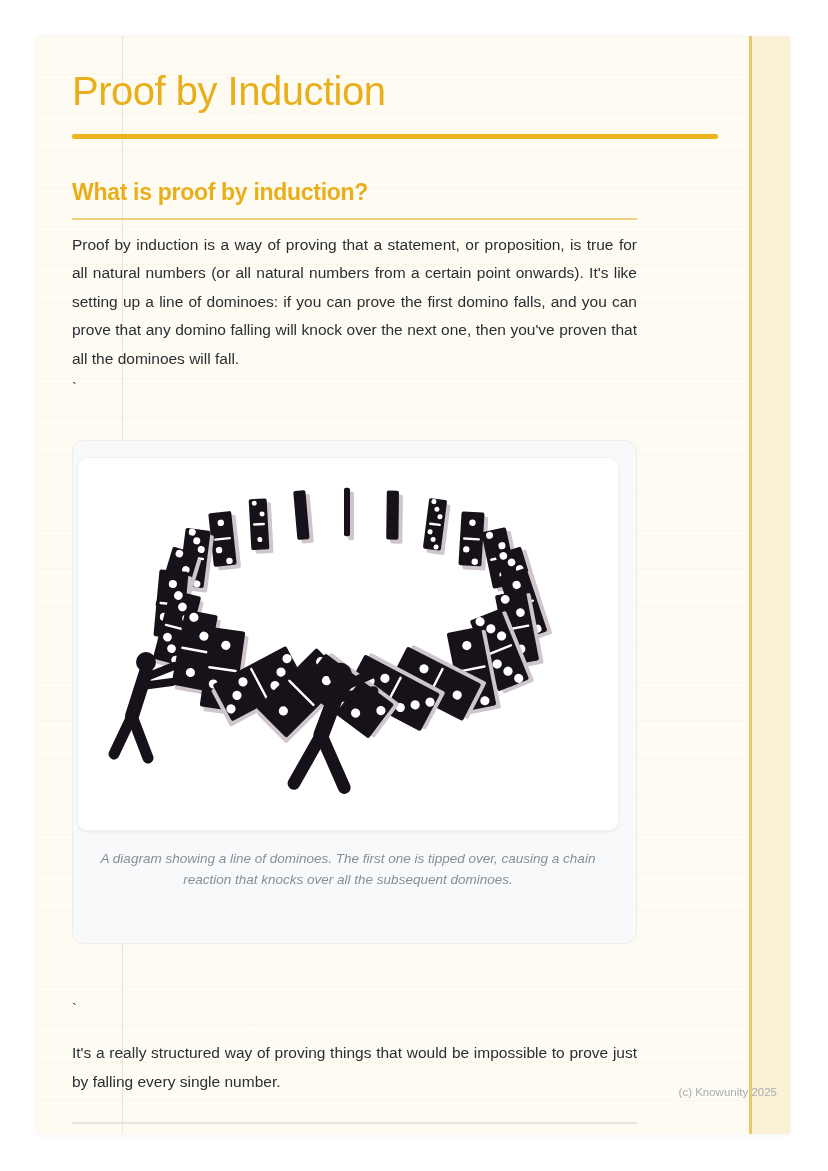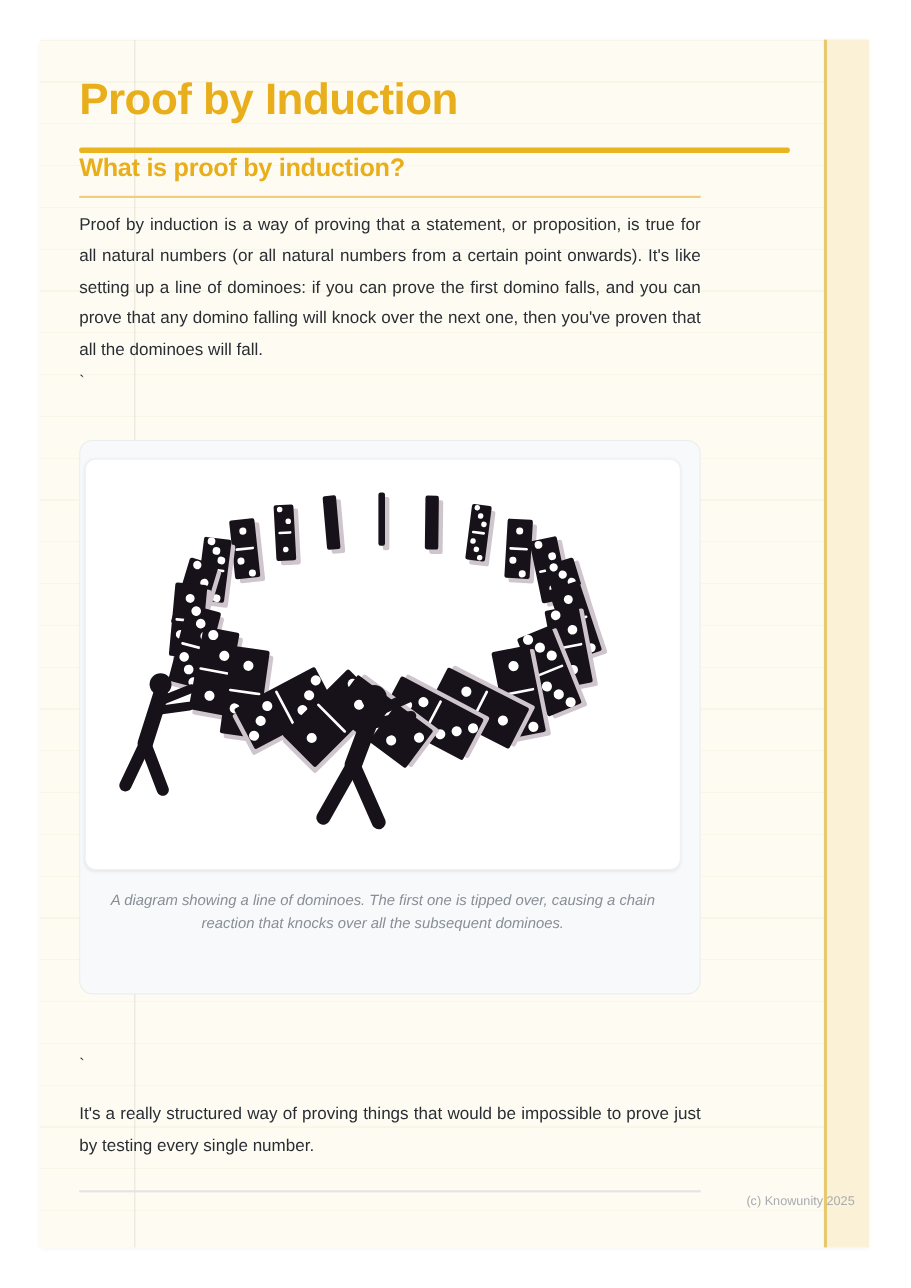--- a/index.html
+++ b/index.html
@@ -6,24 +6,24 @@
   .canvas{position:relative;width:828px;height:1171px;background:#fff;overflow:hidden;
           font-family:"Liberation Sans","DejaVu Sans",sans-serif;}
   .page{position:absolute;left:36px;top:36px;width:754px;height:1098px;
         background-color:#fefcf2;
         background-image:repeating-linear-gradient(to bottom, rgba(233,221,188,0.20) 0 1px, transparent 1px 38px);
         box-shadow:0 1px 5px rgba(0,0,0,0.05);}
   .margin-vline{position:absolute;left:86px;top:0;bottom:0;width:1px;background:rgba(205,202,188,0.45);}
   .right-band{position:absolute;right:0;top:0;bottom:0;width:38px;background:#faf1d6;}
   .right-gold-line{position:absolute;right:38px;top:0;bottom:0;width:3px;background:#e6c86f;}
   .content{position:relative;margin-left:36px;width:646px;}
-  .h1{margin:0;padding-top:32px;font-size:40px;line-height:1.15;font-weight:bold;
+  .h1{margin:0;padding-top:32px;font-size:40px;line-height:1.15;font-weight:normal;
       letter-spacing:-0.5px;color:#e9ae1b;}
   .h1-rule{margin-top:20px;height:5px;width:646px;background:#eab41f;border-radius:2px;}
-  .h2{margin:0;font-size:23px;line-height:1.2;font-weight:bold;
+  .h2{margin:0;padding-top:40px;font-size:23px;line-height:1.2;font-weight:bold;
       letter-spacing:-0.3px;color:#e9ae1b;}
   .h2-rule{margin-top:11px;height:2px;width:565px;background:#f0ce7e;}
   .para{margin:0;padding-top:11px;width:565px;font-size:15.5px;line-height:1.84;
         color:#2a2e33;text-align:justify;}
   .tick{margin:0;padding-top:6px;font-size:15px;color:#2a2e33;}
   .figure{box-sizing:border-box;margin-top:44px;width:565px;
           background:#f8f9fb;border:1px solid #ebedef;border-radius:12px;
           padding:16px 17px 52px 4px;}
   .img-card{box-sizing:border-box;width:100%;height:374px;background:#ffffff;
             border:1px solid #f0f1f2;border-radius:10px;
@@ -277,20 +277,20 @@
                 <path d="M40,18 L76,2" stroke="#171219" stroke-width="9" stroke-linecap="round" fill="none"></path>
                 <path d="M38,27 L74,20" stroke="#171219" stroke-width="9" stroke-linecap="round" fill="none"></path>
               </g>
             </svg>
         </div>
         <figcaption class="caption">A diagram showing a line of dominoes. The first one is tipped over, causing a chain reaction that knocks over all the subsequent dominoes.</figcaption>
       </figure>
 
       <div class="tick2">`</div>
 
-      <p class="para2">It's a really structured way of proving things that would be impossible to prove just by testing every single number.</p>
+      <p class="para2">It's a really structured way of proving things that would be impossible to prove just by falling every single number.</p>
 
       <div class="bottom-rule"></div>
     </div>
 
     <div class="copyright">(c) Knowunity 2025</div>
   </div>
 </div>
 
 </body></html>

